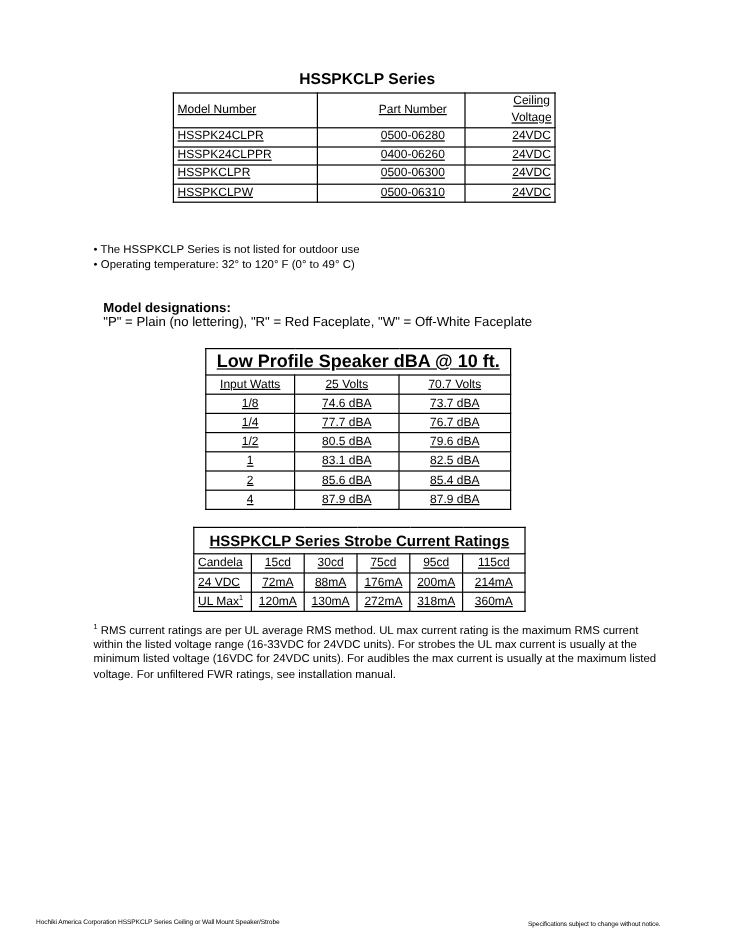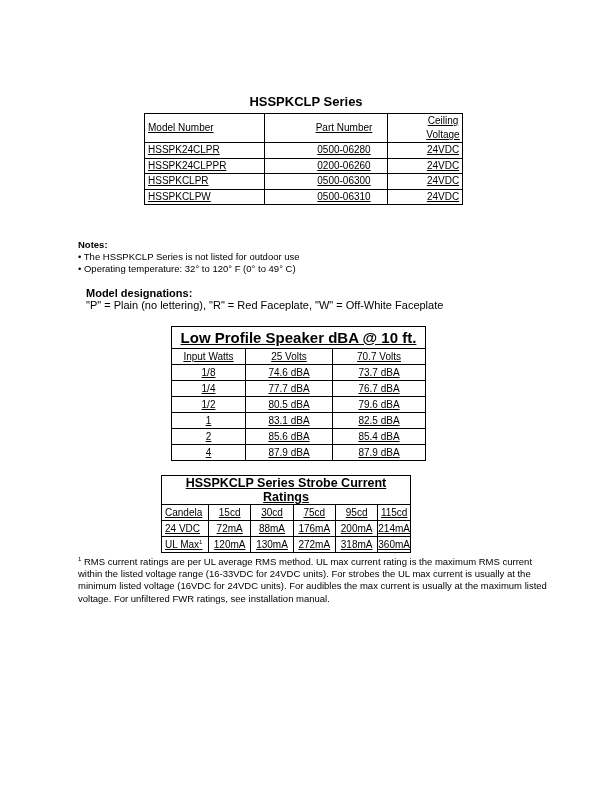--- a/index.html
+++ b/index.html
@@ -1,17 +1,17 @@
 <!DOCTYPE html>
 <html><head>
 <meta charset="utf-8">
 <style>
   html, body { margin: 0; padding: 0; background: #ffffff; }
   body { width: 612px; height: 792px; position: relative; font-family: "Liberation Sans", sans-serif; color: #000; overflow: hidden; }
-  .abs { position: absolute; margin-top: 36px; }
+  .abs { position: absolute; }
   table { border-collapse: collapse; text-decoration: underline; }
   td, th { border: 1px solid #000; padding: 0; font-weight: normal; }
 
   
   #series-title { left: 0; width: 612px; top: 58px; text-align: center; font-weight: bold; font-size: 13px; }
   #series-table { left: 144px; top: 77px; width: 319px; font-size: 10px; }
   #series-table td { height: 14.5px; line-height: 14px; padding-left: 36px; }
   #series-table td.c1 { width: 116px; text-align: left; padding-left: 3px; }
   #series-table td.c2 { width: 86px; text-align: center; }
   #series-table td.c3 { text-align: center; }
@@ -23,21 +23,21 @@
   #designations .hdr { font-weight: bold; }
 
   
   #dba-table { left: 171px; top: 290px; width: 255px; font-size: 10px; }
   #dba-table th.title { font-weight: bold; font-size: 15px; height: 21px; text-align: center; }
   #dba-table td { height: 15px; line-height: 14px; text-align: center; }
   #dba-table td.w1 { width: 73px; }
   #dba-table td.w2 { width: 86px; }
 
   
-  #strobe-table { left: 161px; top: 439px; width: 250px; font-size: 10px; }
+  #strobe-table { left: 161px; top: 439px; width: 277px; font-size: 10px; }
   #strobe-table th.title { font-weight: bold; font-size: 12.5px; height: 21px; text-align: center; }
   #strobe-table td { height: 15px; line-height: 14px; text-align: center; }
   #strobe-table td.lbl { text-align: left; padding-left: 3px; width: 44px; }
   #strobe-table td.v { width: 43px; }
   sup { font-size: 6px; vertical-align: super; line-height: 0; }
 
   
   #footnote { left: 78px; top: 520px; width: 480px; font-size: 9.5px; line-height: 12.2px; }
 
   
@@ -55,38 +55,37 @@
     <td class="c2">Part Number</td>
     <td class="c3">Ceiling Voltage</td>
   </tr>
   <tr>
     <td class="c1">HSSPK24CLPR</td>
     <td class="c2">0500-06280</td>
     <td class="c3">24VDC</td>
   </tr>
   <tr>
     <td class="c1">HSSPK24CLPPR</td>
-    <td class="c2">0200-06260</td>
+    <td class="c2">0400-06260</td>
     <td class="c3">24VDC</td>
   </tr>
   <tr>
     <td class="c1">HSSPKCLPR</td>
     <td class="c2">0500-06300</td>
     <td class="c3">24VDC</td>
   </tr>
   <tr>
     <td class="c1">HSSPKCLPW</td>
     <td class="c2">0500-06310</td>
     <td class="c3">24VDC</td>
   </tr>
 </tbody>
   </table>
 
 <div id="notes" class="abs">
-  <div class="hdr">Notes:</div>
   <div>• The HSSPKCLP Series is not listed for outdoor use</div>
   <div>• Operating temperature: 32° to 120° F (0° to 49° C)</div>
 </div>
 
 <div id="designations" class="abs">
   <div class="hdr">Model designations:</div>
   <div>"P"  = Plain (no lettering), "R"  =  Red Faceplate, "W" = Off-White Faceplate</div>
 </div>
 
 <table id="dba-table" class="abs">

